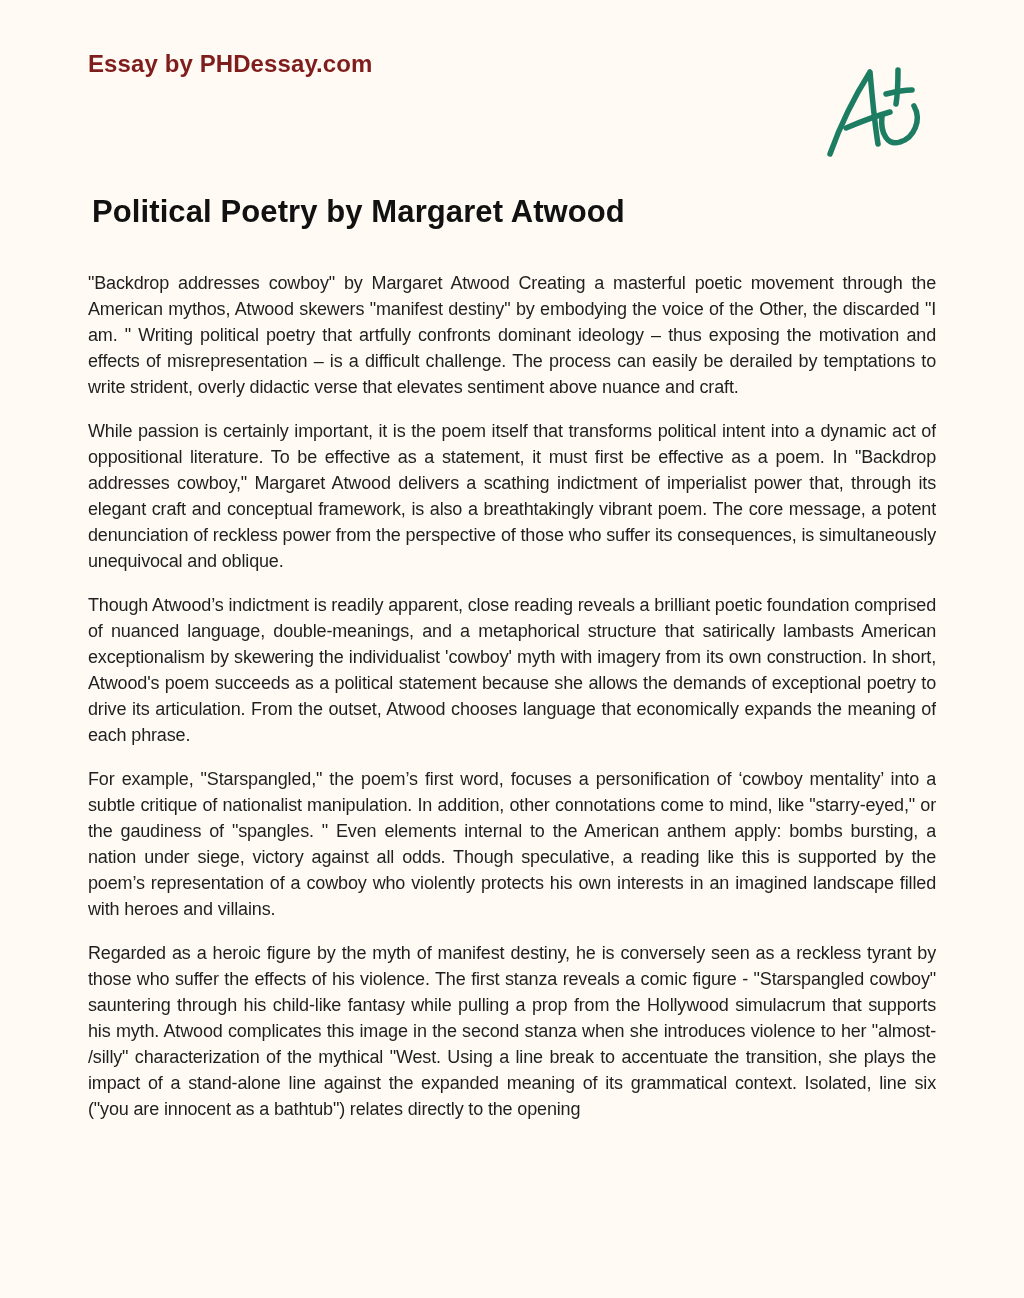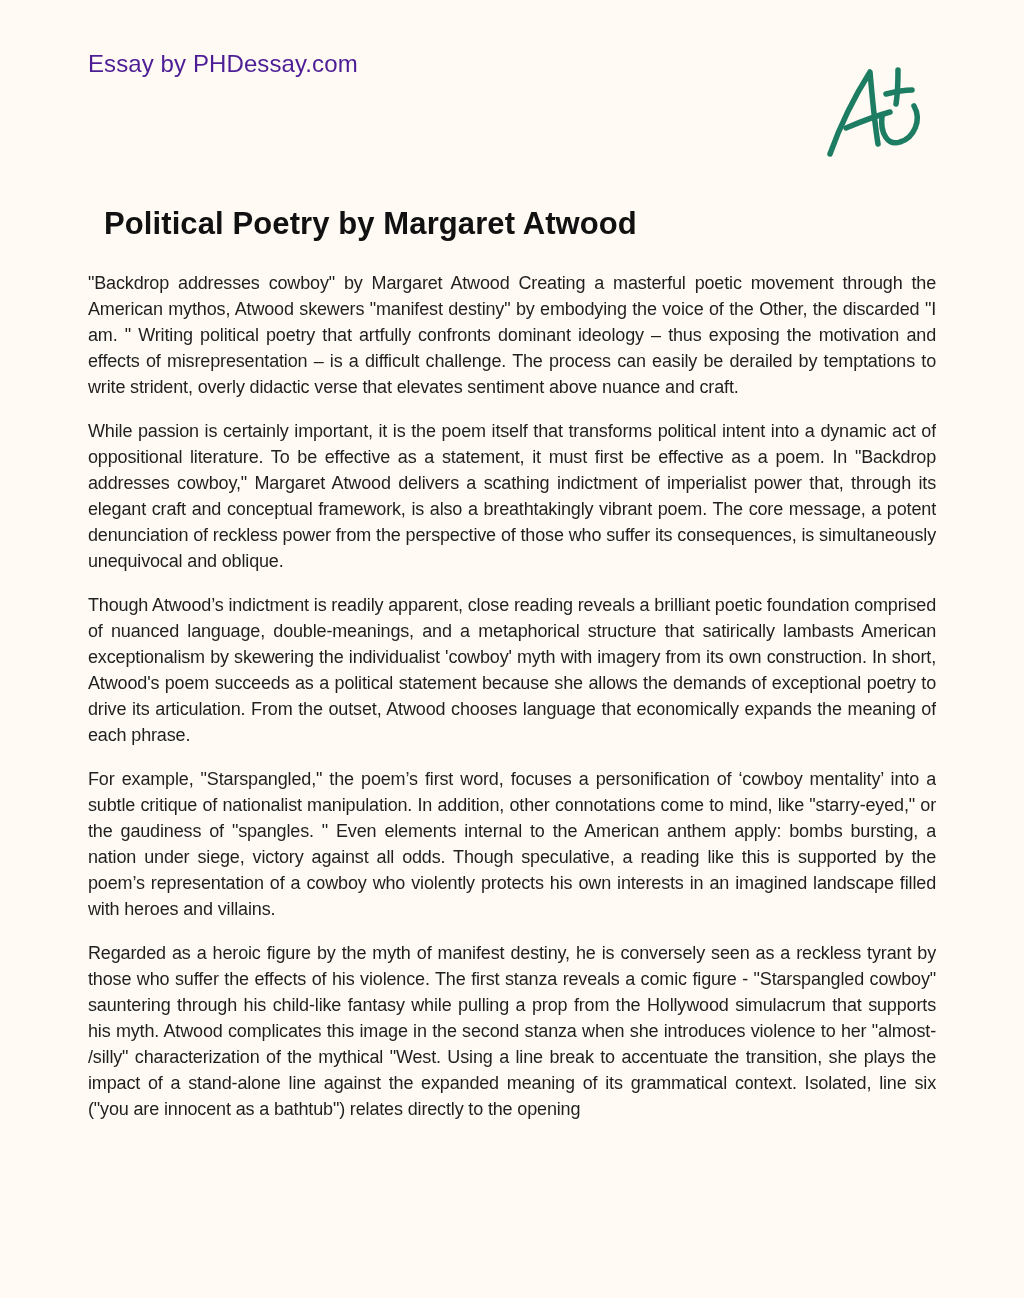--- a/index.html
+++ b/index.html
@@ -21,22 +21,22 @@
       top: 0;
       width: 848px;
       height: 1250px;
       overflow: hidden;
     }
     .brand {
       position: absolute;
       top: 50px;
       left: 0;
       font-size: 24px;
-      font-weight: normal;
-      color: #4c1d95;
+      font-weight: bold;
+      color: #7f1d1d;
       letter-spacing: 0.1px;
     }
     .source {
       position: absolute;
       top: 101px;
       left: 0;
       font-size: 14px;
       color: #7b7f84;
     }
     .source a {
@@ -47,21 +47,21 @@
       position: absolute;
       left: 826px;
       top: 64px;
       width: 100px;
       height: 96px;
     }
     h1 {
       position: absolute;
       top: 190px;
       left: 0;
-      margin: 16px;
+      margin: 4px;
       font-size: 31px;
       font-weight: bold;
       color: #111;
       letter-spacing: 0.1px;
     }
     .content {
       position: absolute;
       top: 270px;
       left: 0;
       width: 848px;

